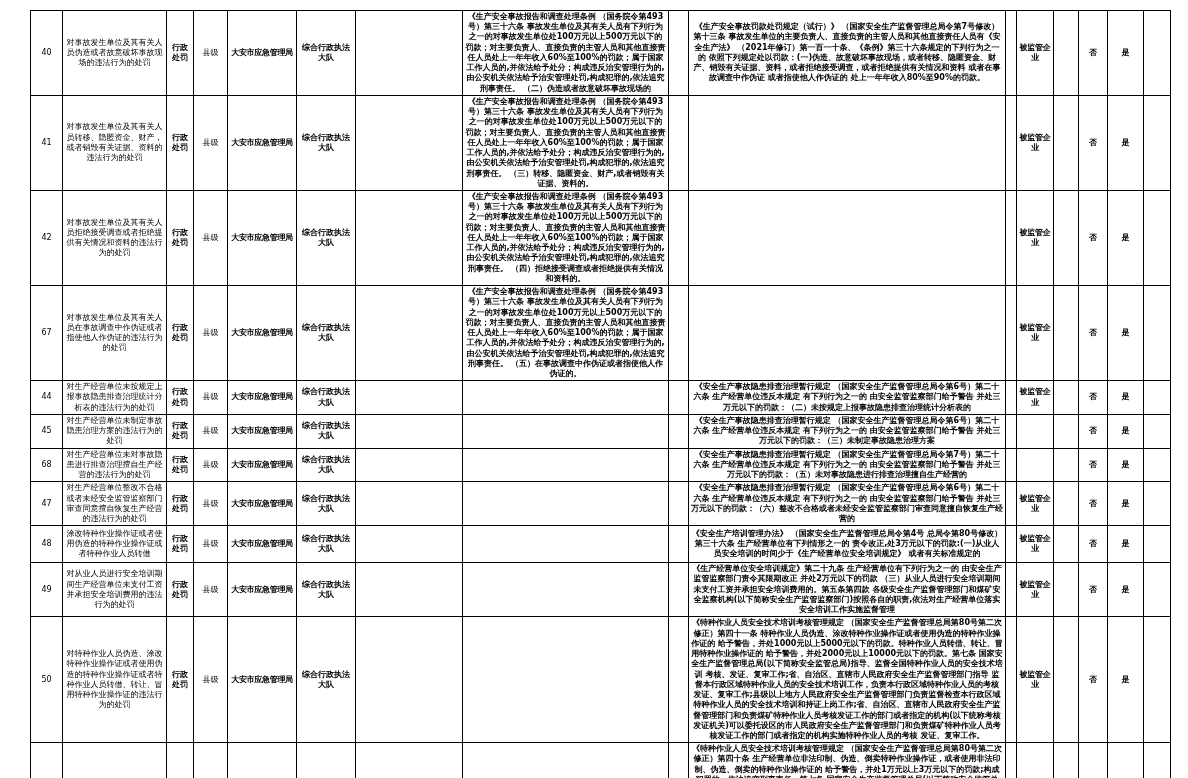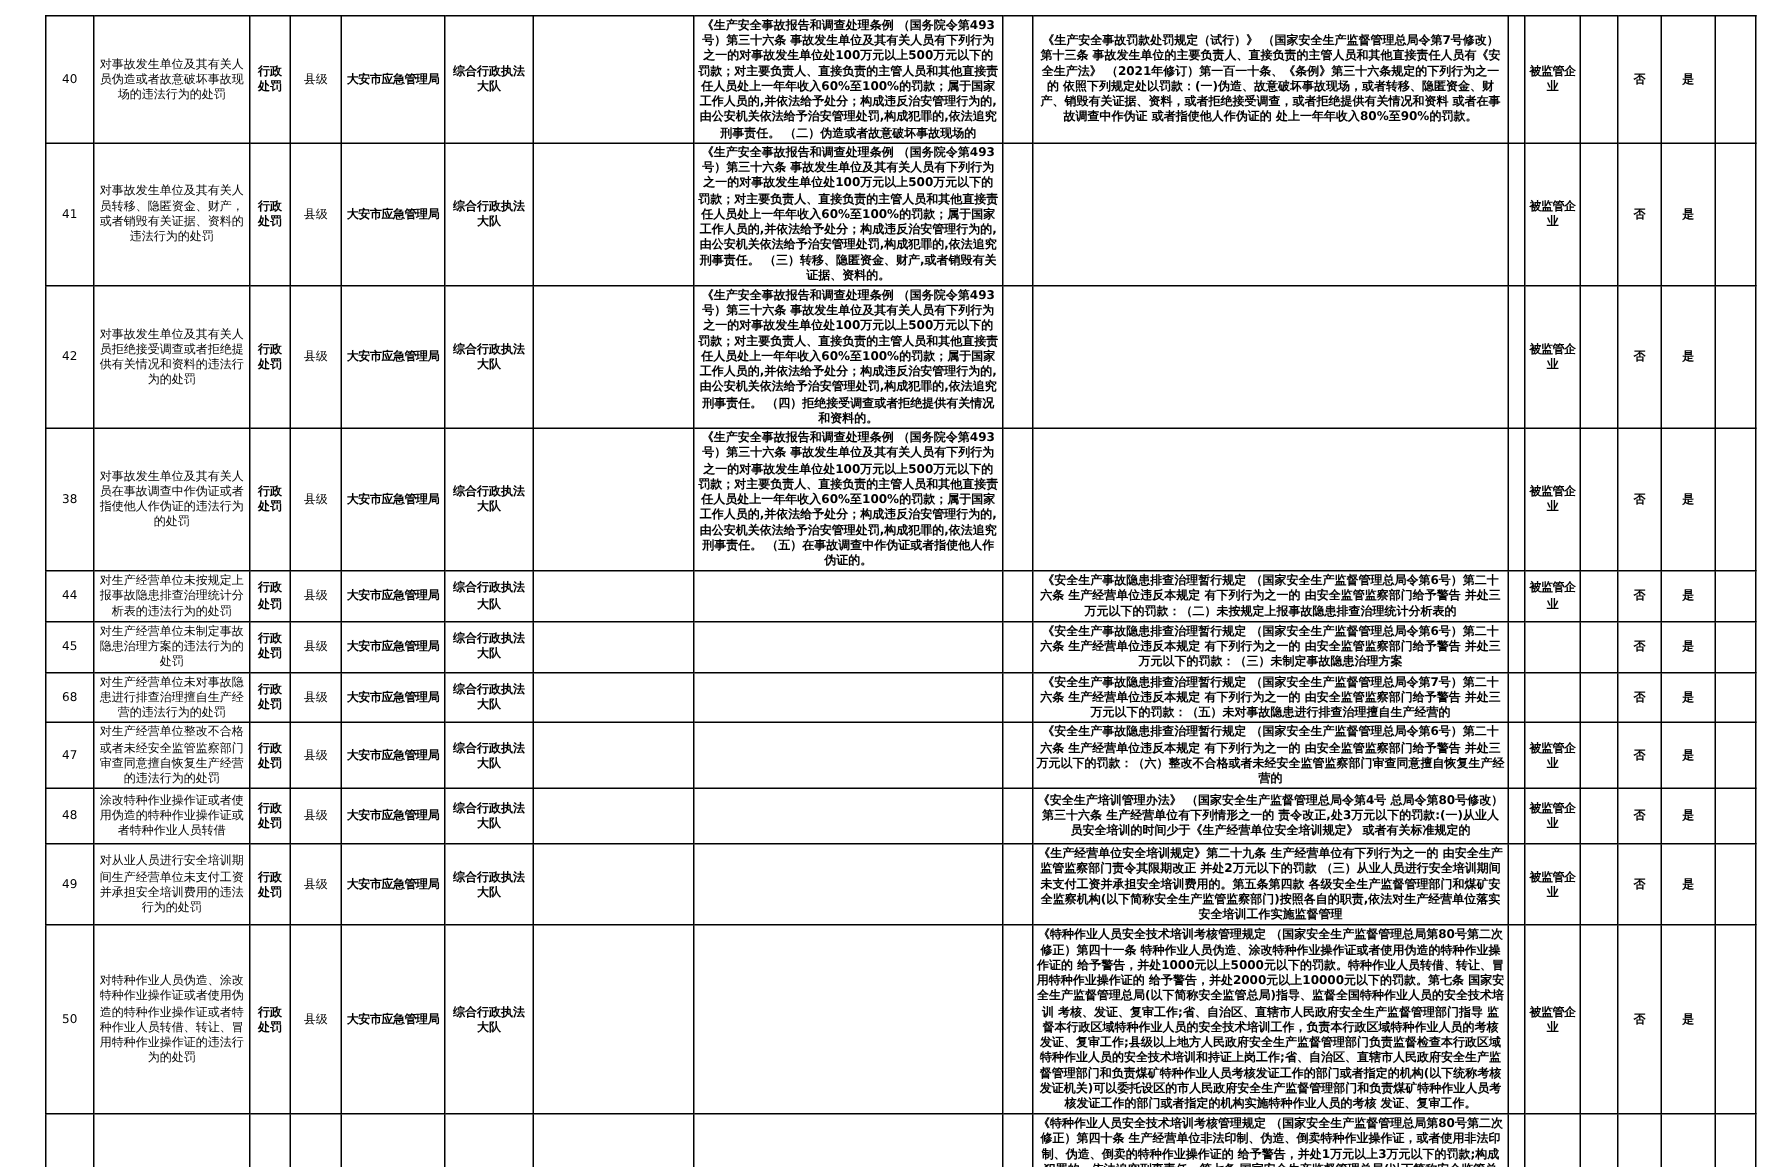--- a/index.html
+++ b/index.html
@@ -128,21 +128,21 @@
     <td></td>
     <td class="c-basis"></td>
     <td></td>
     <td class="c-obj">被监管企业</td>
     <td></td>
     <td class="c-flag">否</td>
     <td class="c-flag">是</td>
     <td></td>
   </tr>
         <tr>
-    <td class="c-no">38</td>
+    <td class="c-no">67</td>
     <td class="c-desc">对事故发生单位及其有关人员在事故调查中作伪证或者指使他人作伪证的违法行为的处罚</td>
     <td class="c-type">行政处罚</td>
     <td class="c-lvl">县级</td>
     <td class="c-org">大安市应急管理局</td>
     <td class="c-unit">综合行政执法大队</td>
     <td></td>
     <td class="c-basis">《生产安全事故报告和调查处理条例 （国务院令第493号）第三十六条 事故发生单位及其有关人员有下列行为之一的对事故发生单位处100万元以上500万元以下的罚款；对主要负责人、直接负责的主管人员和其他直接责任人员处上一年年收入60%至100%的罚款；属于国家工作人员的,并依法给予处分；构成违反治安管理行为的,由公安机关依法给予治安管理处罚,构成犯罪的,依法追究刑事责任。 （五）在事故调查中作伪证或者指使他人作伪证的。</td>
     <td></td>
     <td class="c-basis"></td>
     <td></td>

